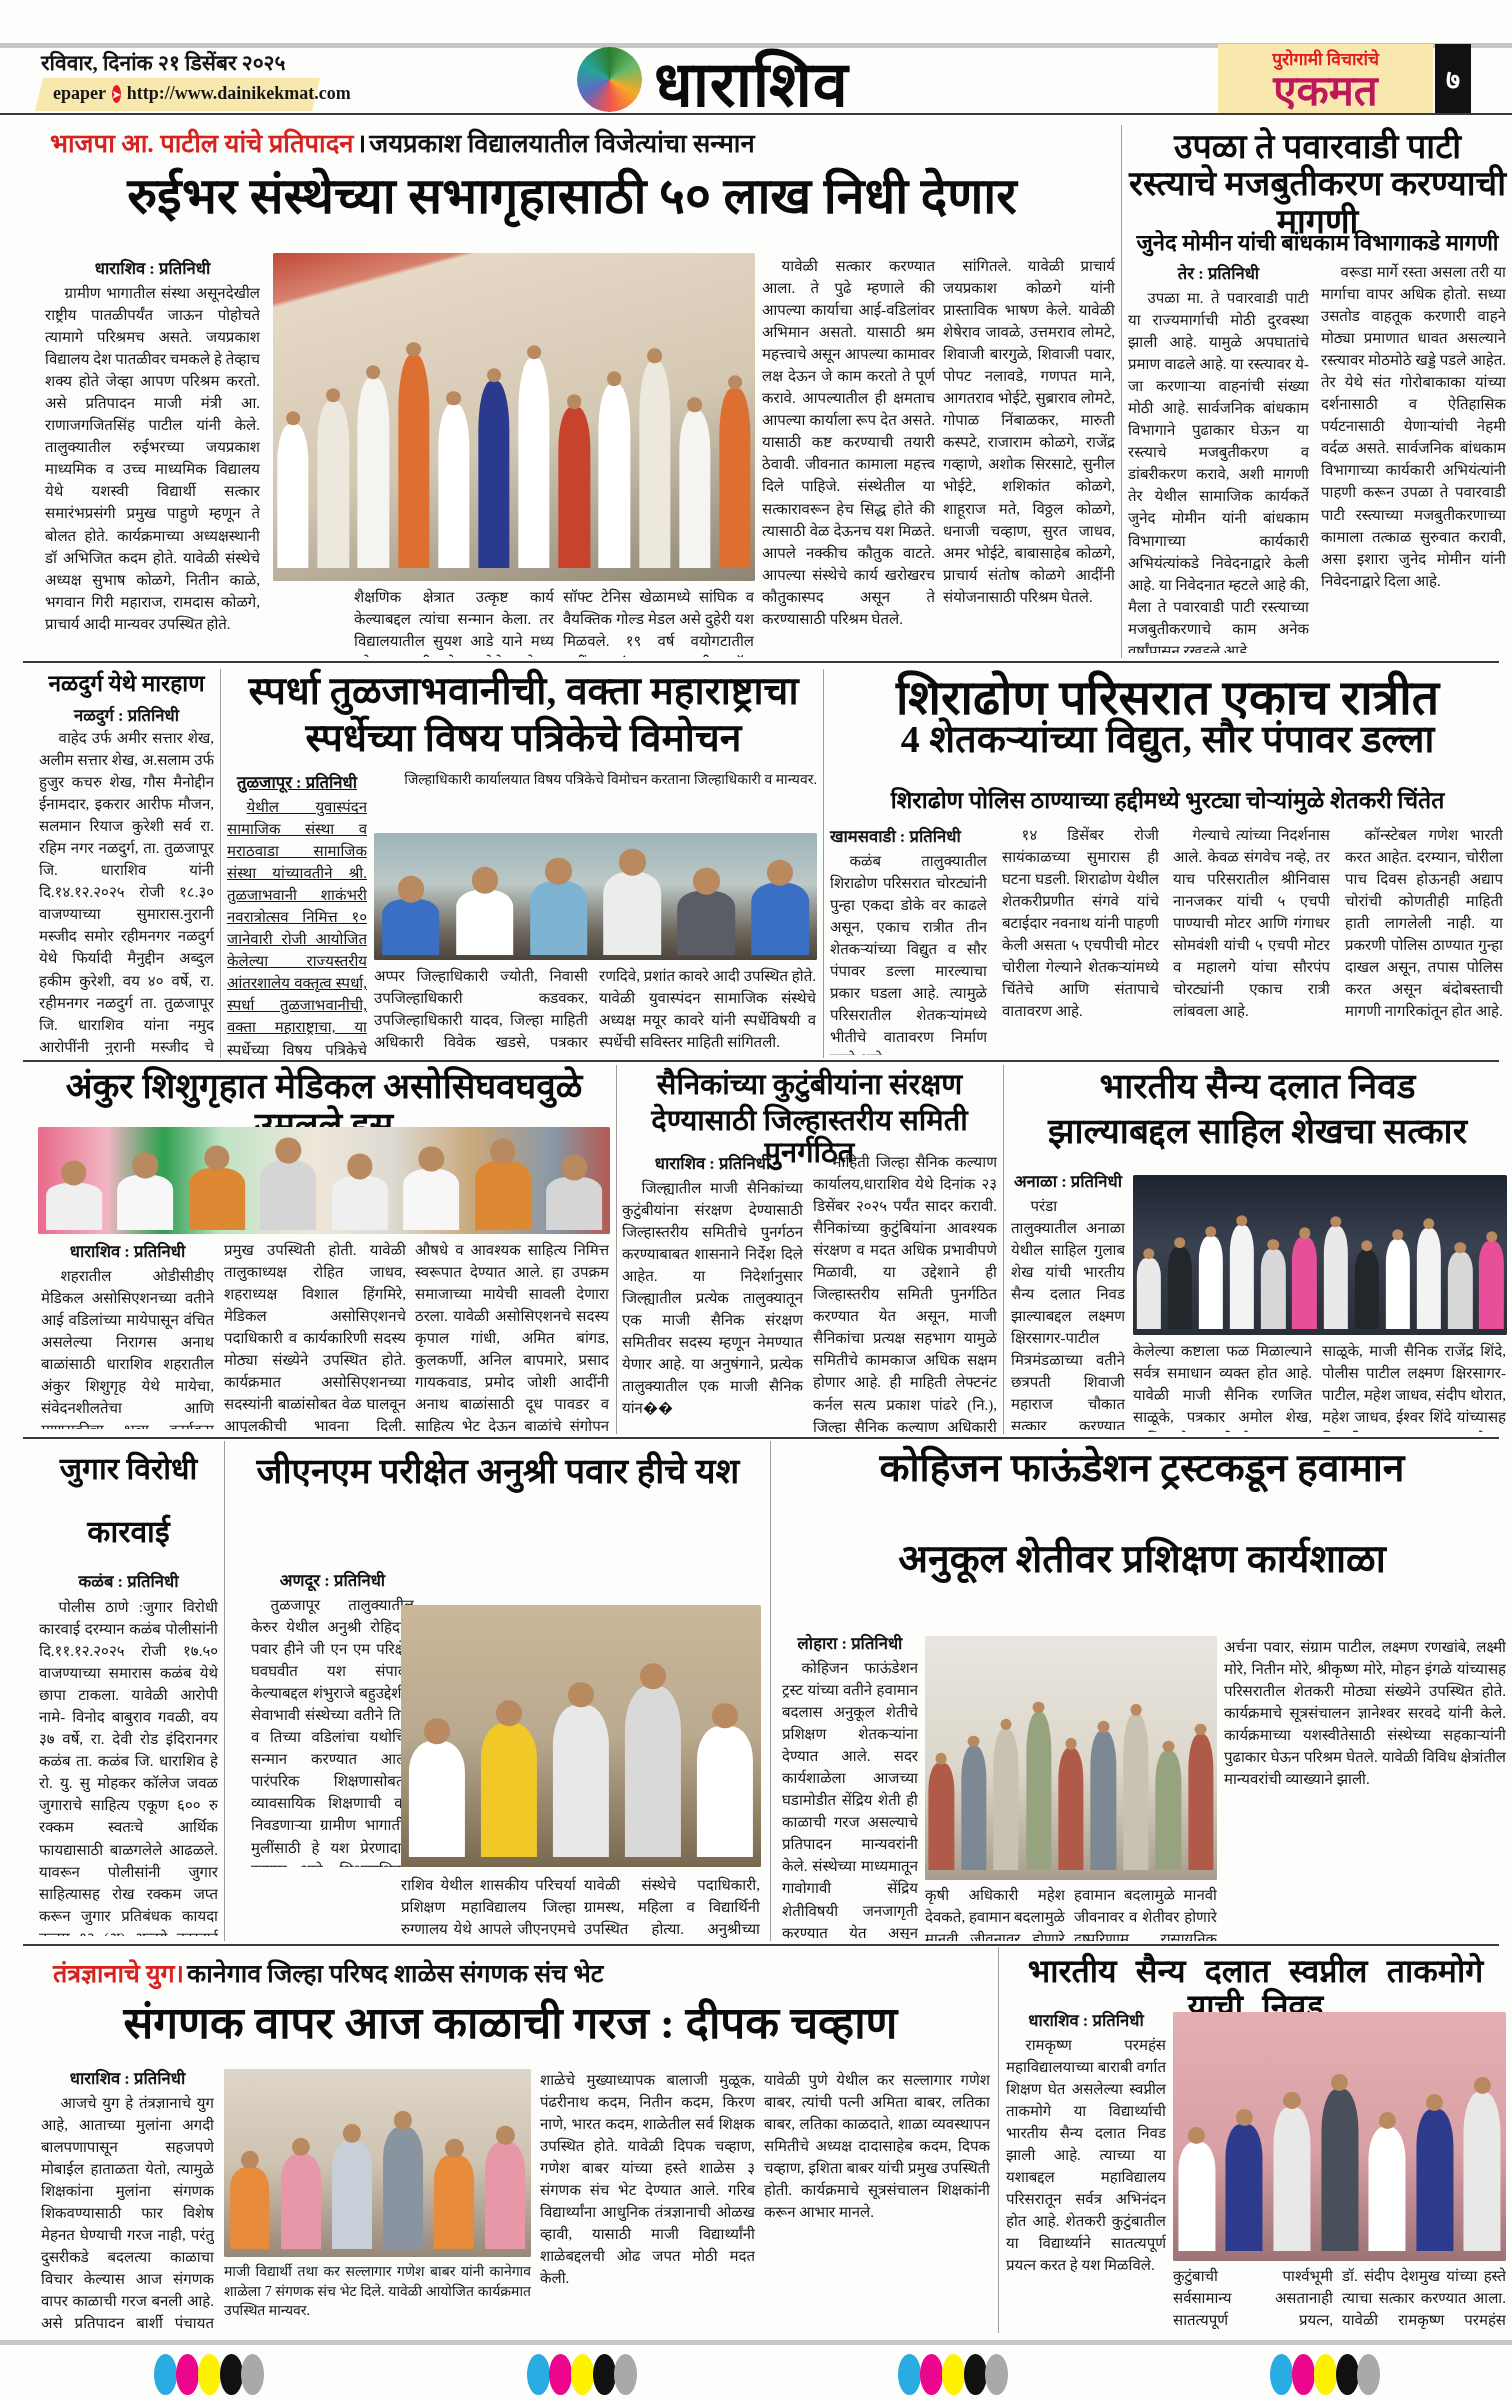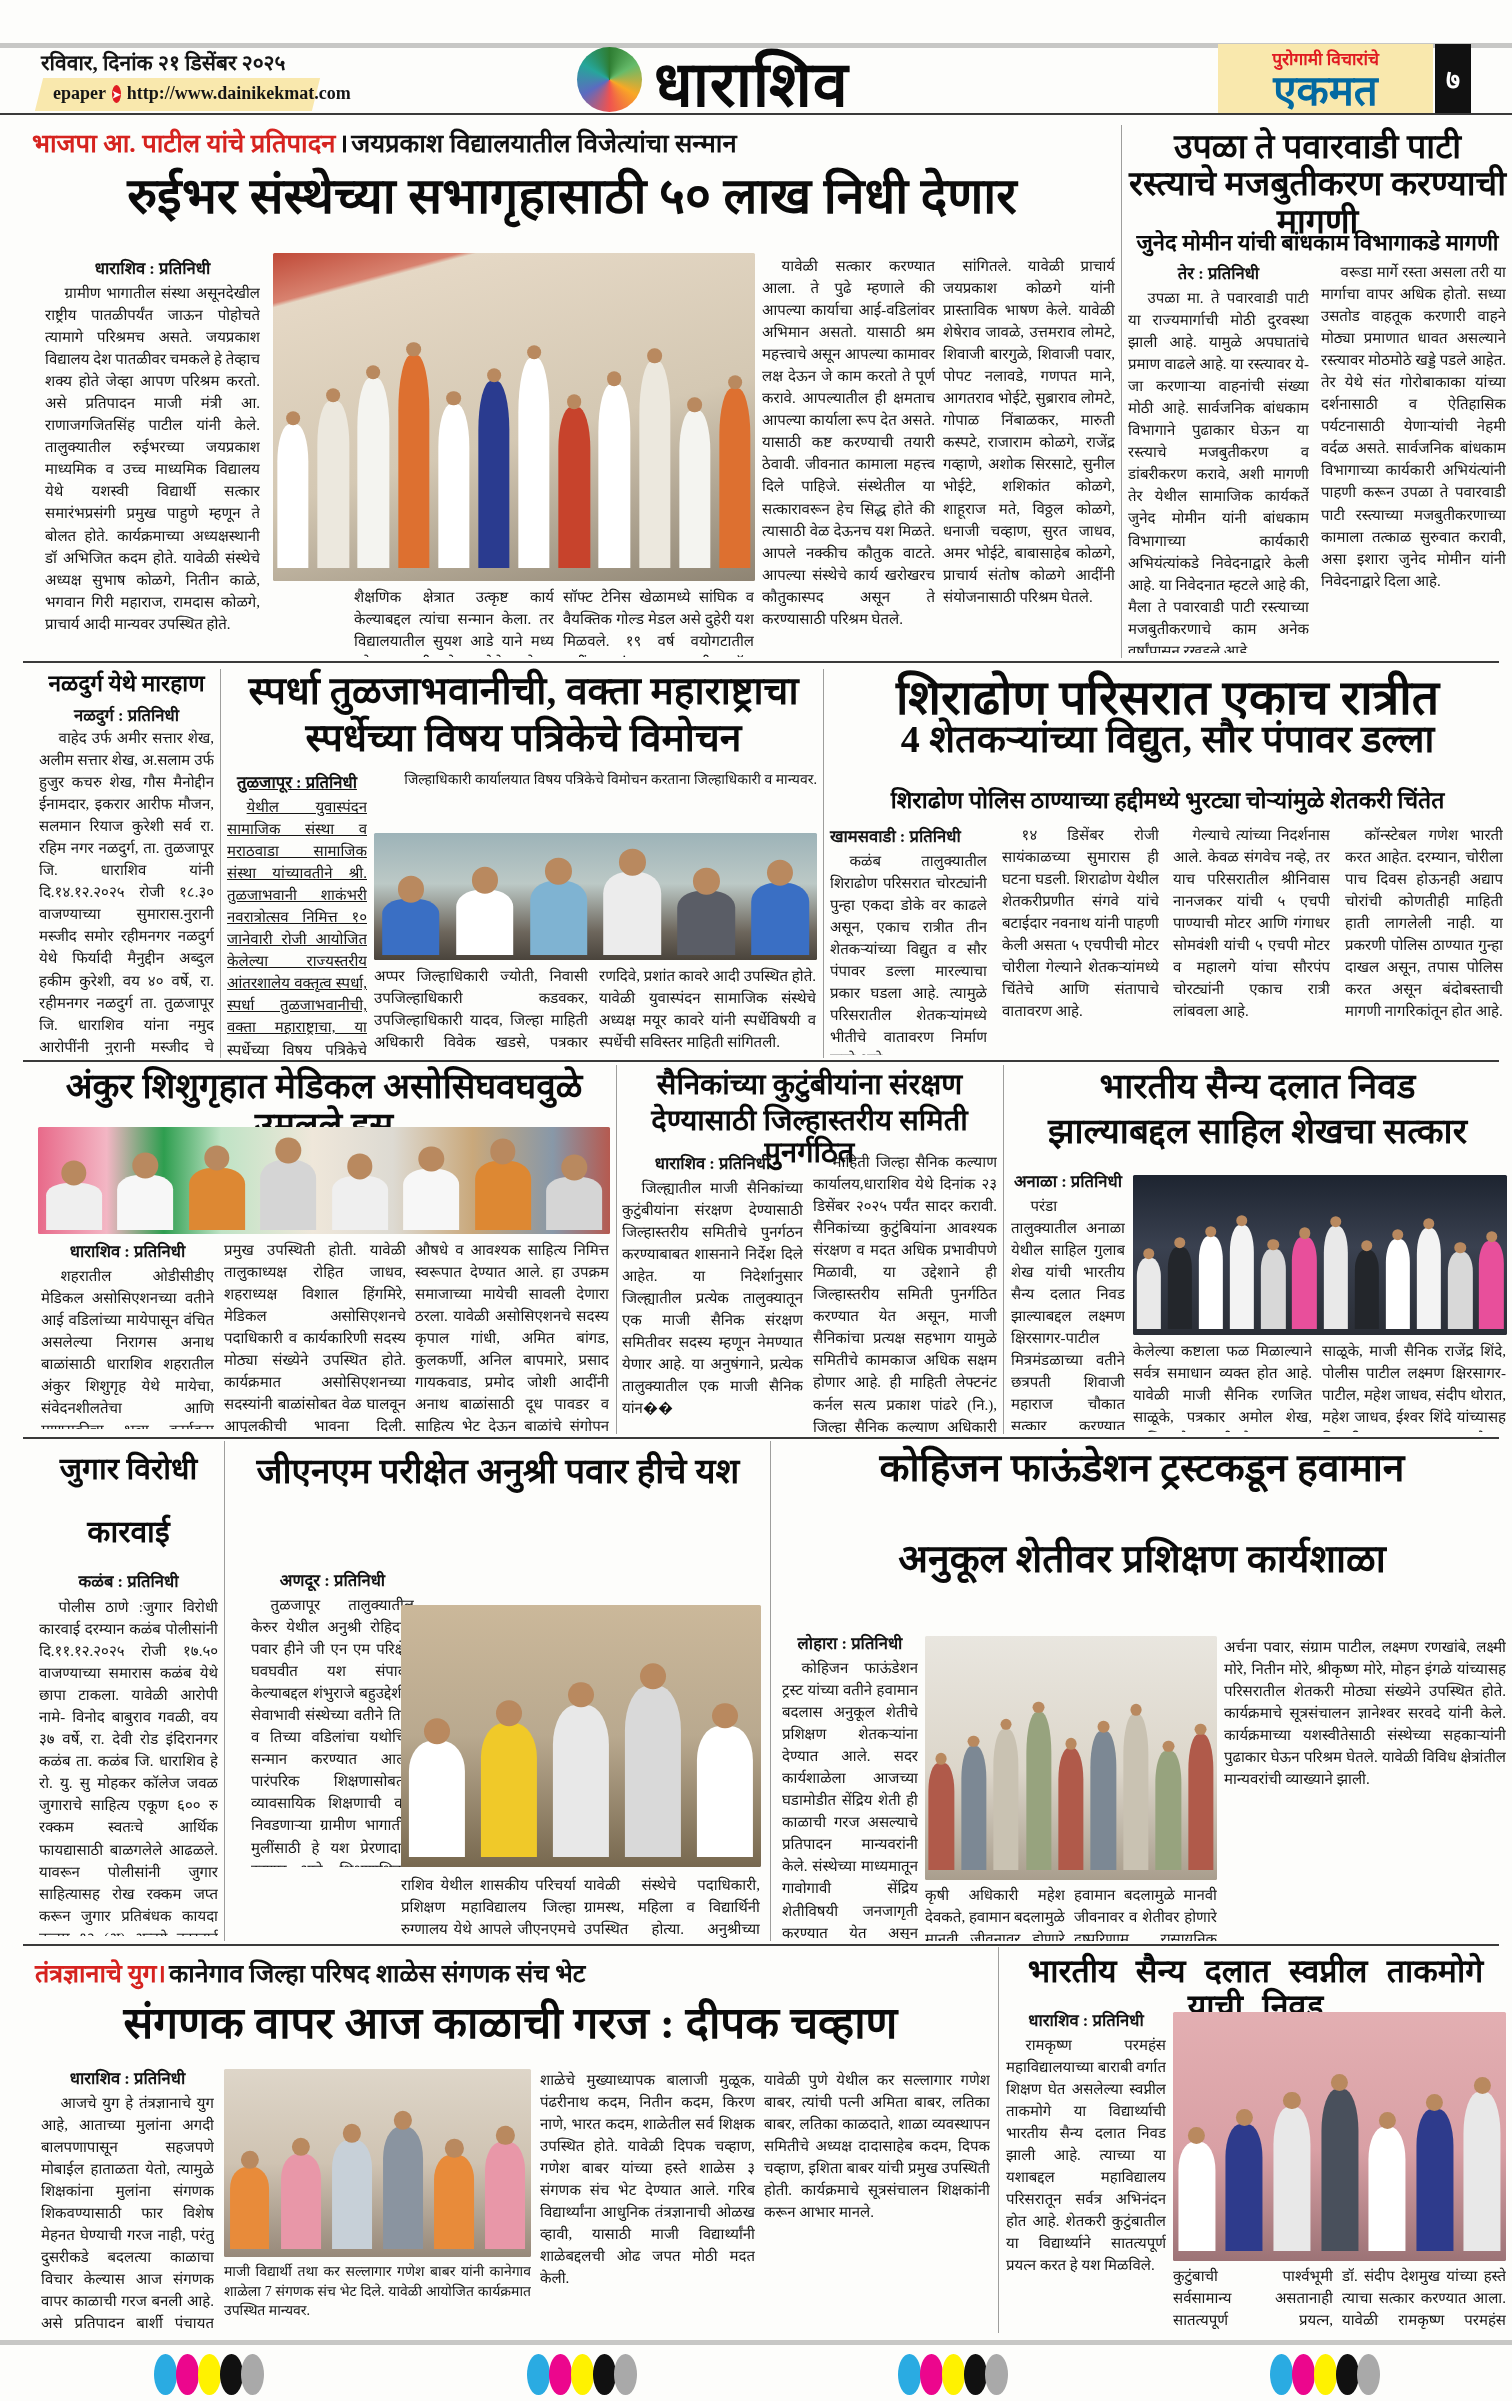--- a/index.html
+++ b/index.html
@@ -2,21 +2,21 @@
 <html style="font-size:12px"><head>
 <meta charset="utf-8">
 <style>
   html,body{margin:0;padding:0;}
   body{width:1512px;height:2401px;position:relative;background:#fdfdfb;
        font-family:"Liberation Serif",serif;color:#151515;}
   .abs{position:absolute;}
   .rule-h{position:absolute;background:#3a3a3a;height:1.5px;}
   .rule-gray{position:absolute;background:#c7c7c5;}
   .vrule{position:absolute;width:0.8px;background:#9e9e9c;}
-  .kicker-red{color:#d6231f;font-weight:bold;font-size:25.6px;}
+  .kicker-red{color:#d6231f;font-weight:bold;font-size:25.6px;margin-left:18px;}
   .kicker-black{color:#111;font-weight:bold;font-size:25.6px;}
   .headline{font-weight:800;color:#0b0b0b;text-align:center;line-height:1.1;}
   .subhead{font-weight:bold;color:#0b0b0b;text-align:center;}
   .dateline{font-weight:bold;font-size:16.6px;text-align:center;margin-bottom:3px;}
   .bodycol{font-size:15px;line-height:1.47;text-align:justify;overflow:hidden;text-indent:19.6px;}
   .caption{font-size:14px;line-height:1.4;text-align:justify;overflow:hidden;}
   .photo{position:absolute;overflow:hidden;border-radius:1.5px;}
   .fig{position:absolute;bottom:4%;transform:translateX(-50%);display:block;
        border-radius:40% 40% 4.5px 4.5px / 26% 26% 0 0;max-height:72%;}
   .fig .head{position:absolute;left:50%;top:0;transform:translate(-50%,-88%);
@@ -41,21 +41,21 @@
   <span style="width:18px;height:18px;background:#e01b22;border-radius:50%;color:#fff;display:inline-flex;align-items:center;justify-content:center;font-size:10.5px;">➤</span>
   <span>http://www.dainikekmat.com</span>
 </div>
 
 <div class="abs" style="left:577px;top:47px;width:65px;height:65px;border-radius:50%;
      background:conic-gradient(#2e7d32,#66bb6a,#f9a825,#ef5350,#5c6bc0,#26a69a,#2e7d32);"></div>
 <div class="abs masthead-title" style="left:654px;top:39px;">धाराशिव</div>
 
 <div class="brandbox" style="left:1218px;top:44px;width:215px;height:69px;">
   <div style="color:#e01b22;font-weight:bold;font-size:17.3px;margin-top:3px;">पुरोगामी विचारांचे</div>
-  <div style="color:#0369a1;font-weight:800;font-size:42px;line-height:1;">एकमत</div>
+  <div style="color:#be185d;font-weight:800;font-size:42px;line-height:1;">एकमत</div>
 </div>
 <div class="pagetab" style="left:1435px;top:44px;width:36px;height:69px;">७</div>
 
 <div class="rule-h" style="left:0;top:113px;width:1512px;"></div>
 
 <div class="abs" style="left:32px;top:125px;width:1084px;">
   <span class="kicker-red">भाजपा आ. पाटील यांचे प्रतिपादन</span>
   <span class="kicker-black">।</span>
   <span class="kicker-black">जयप्रकाश विद्यालयातील विजेत्यांचा सन्मान</span>
 </div>

